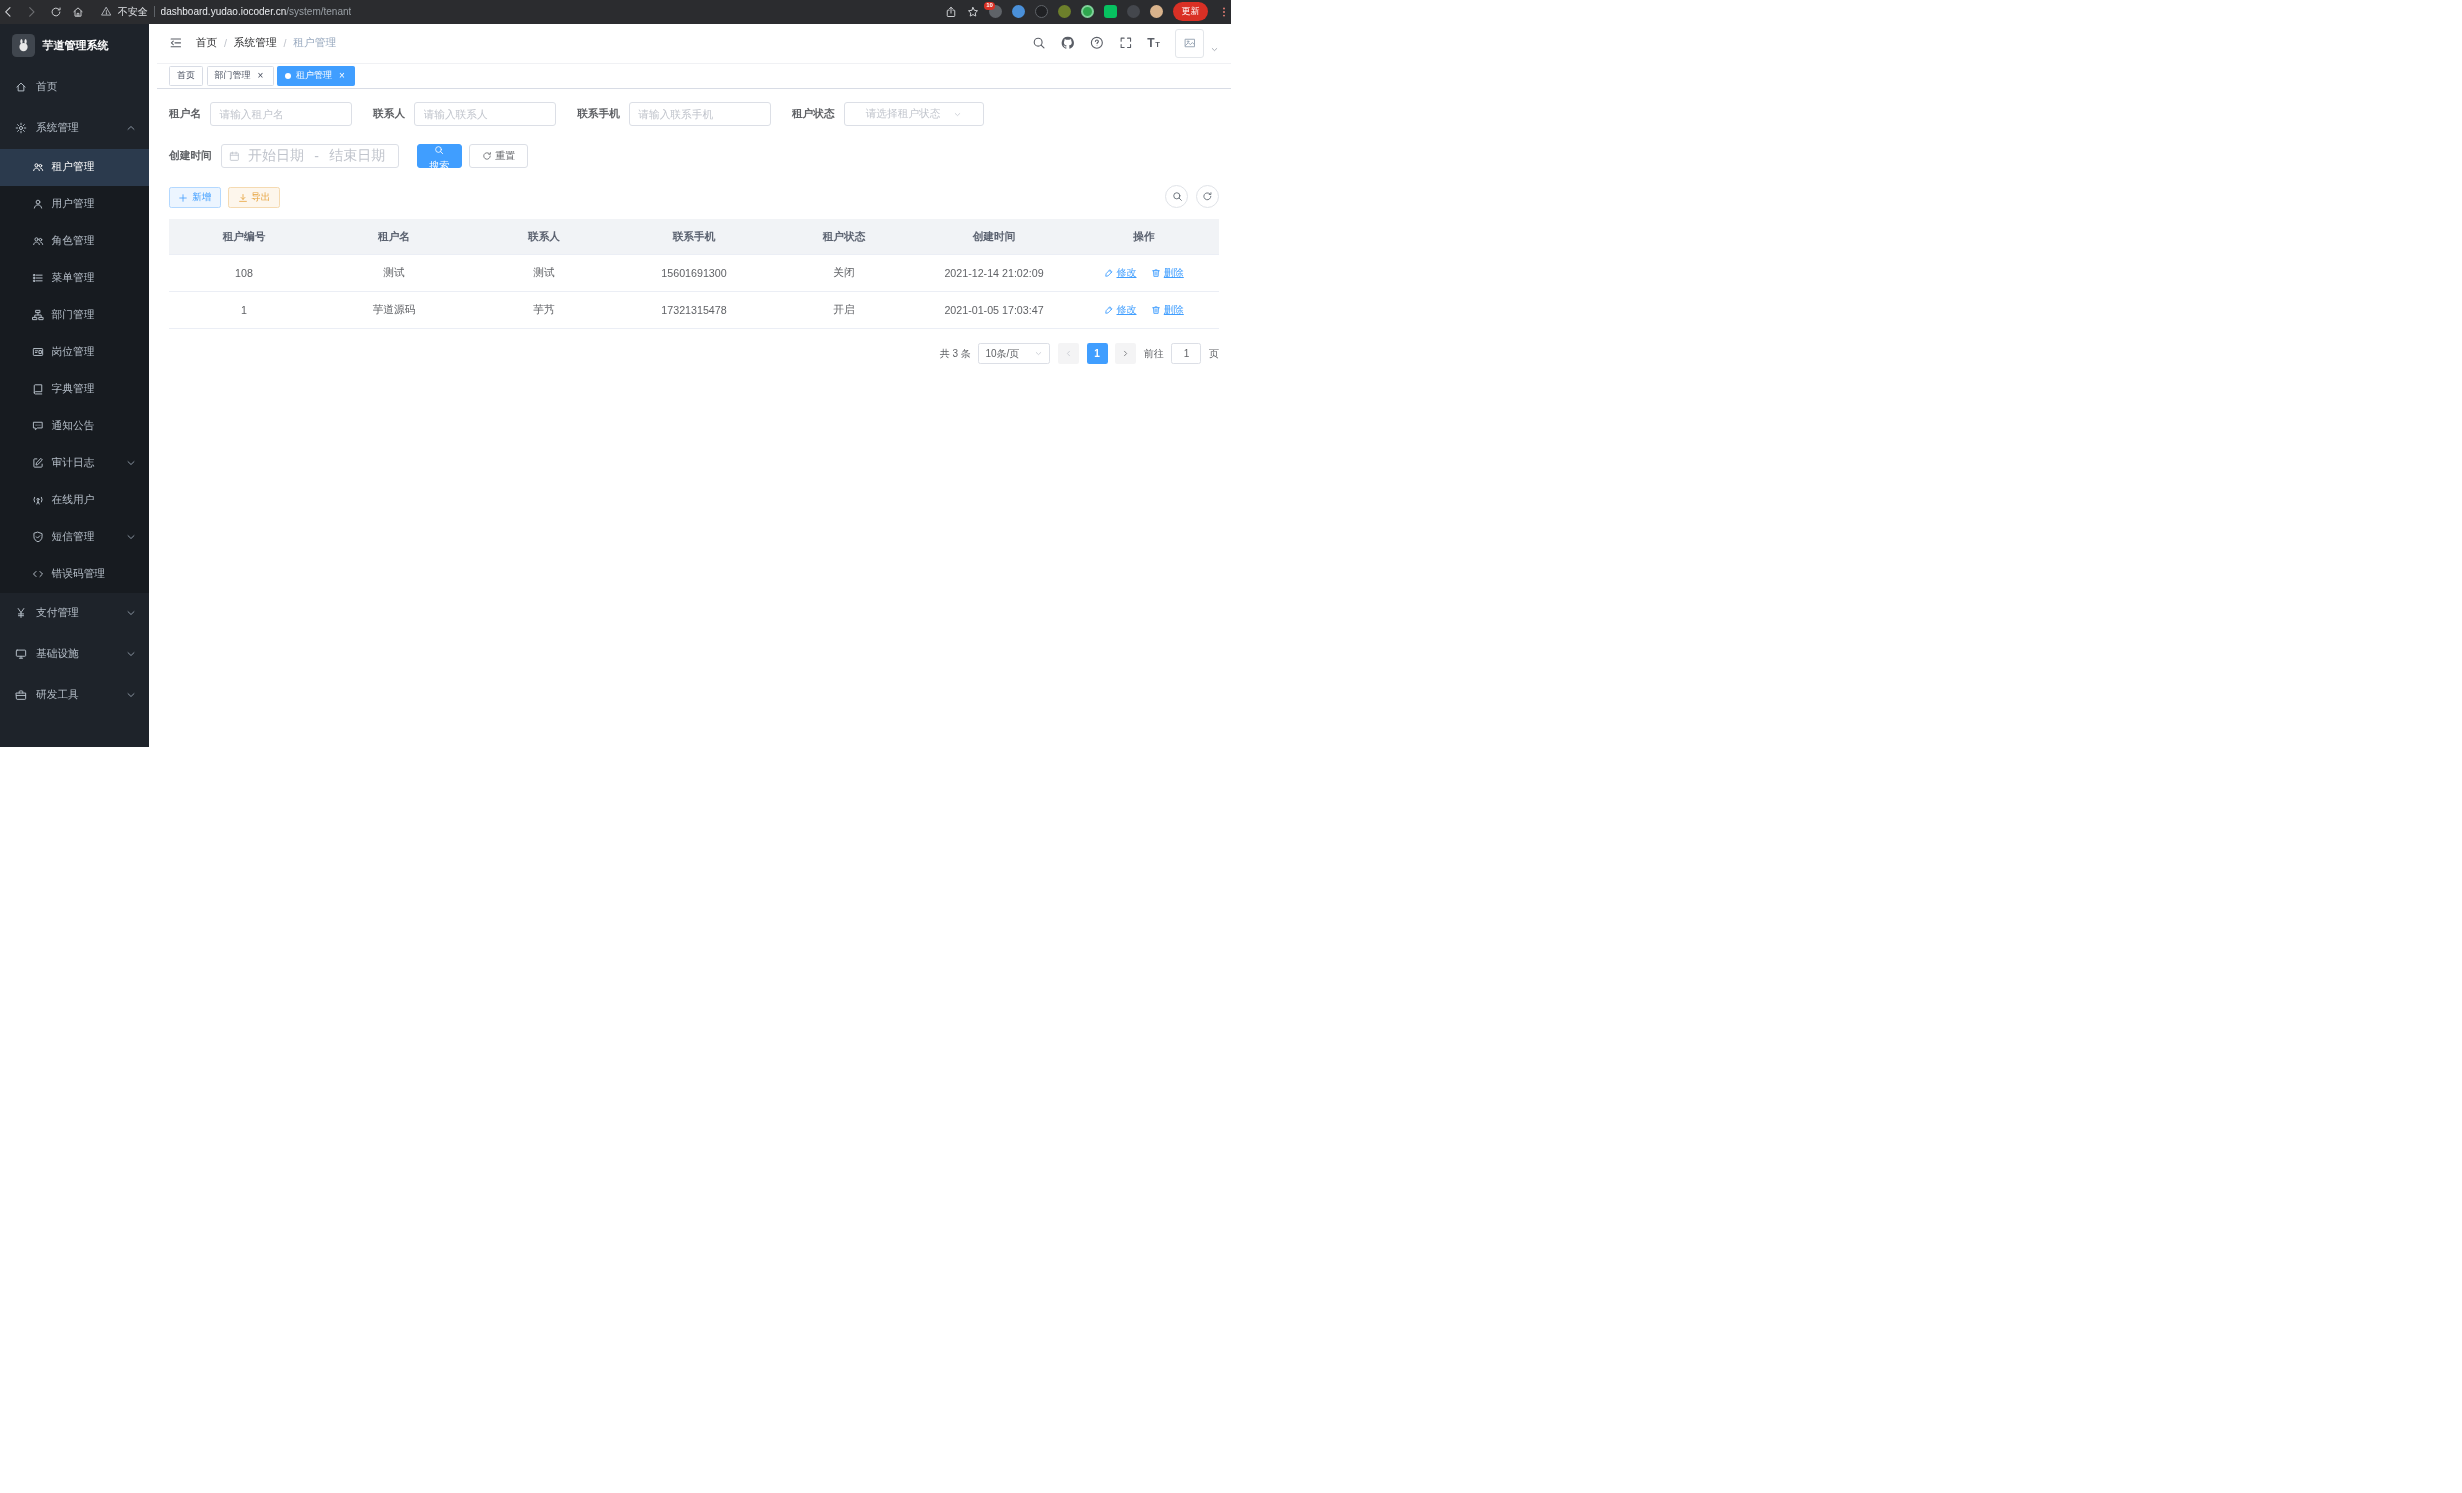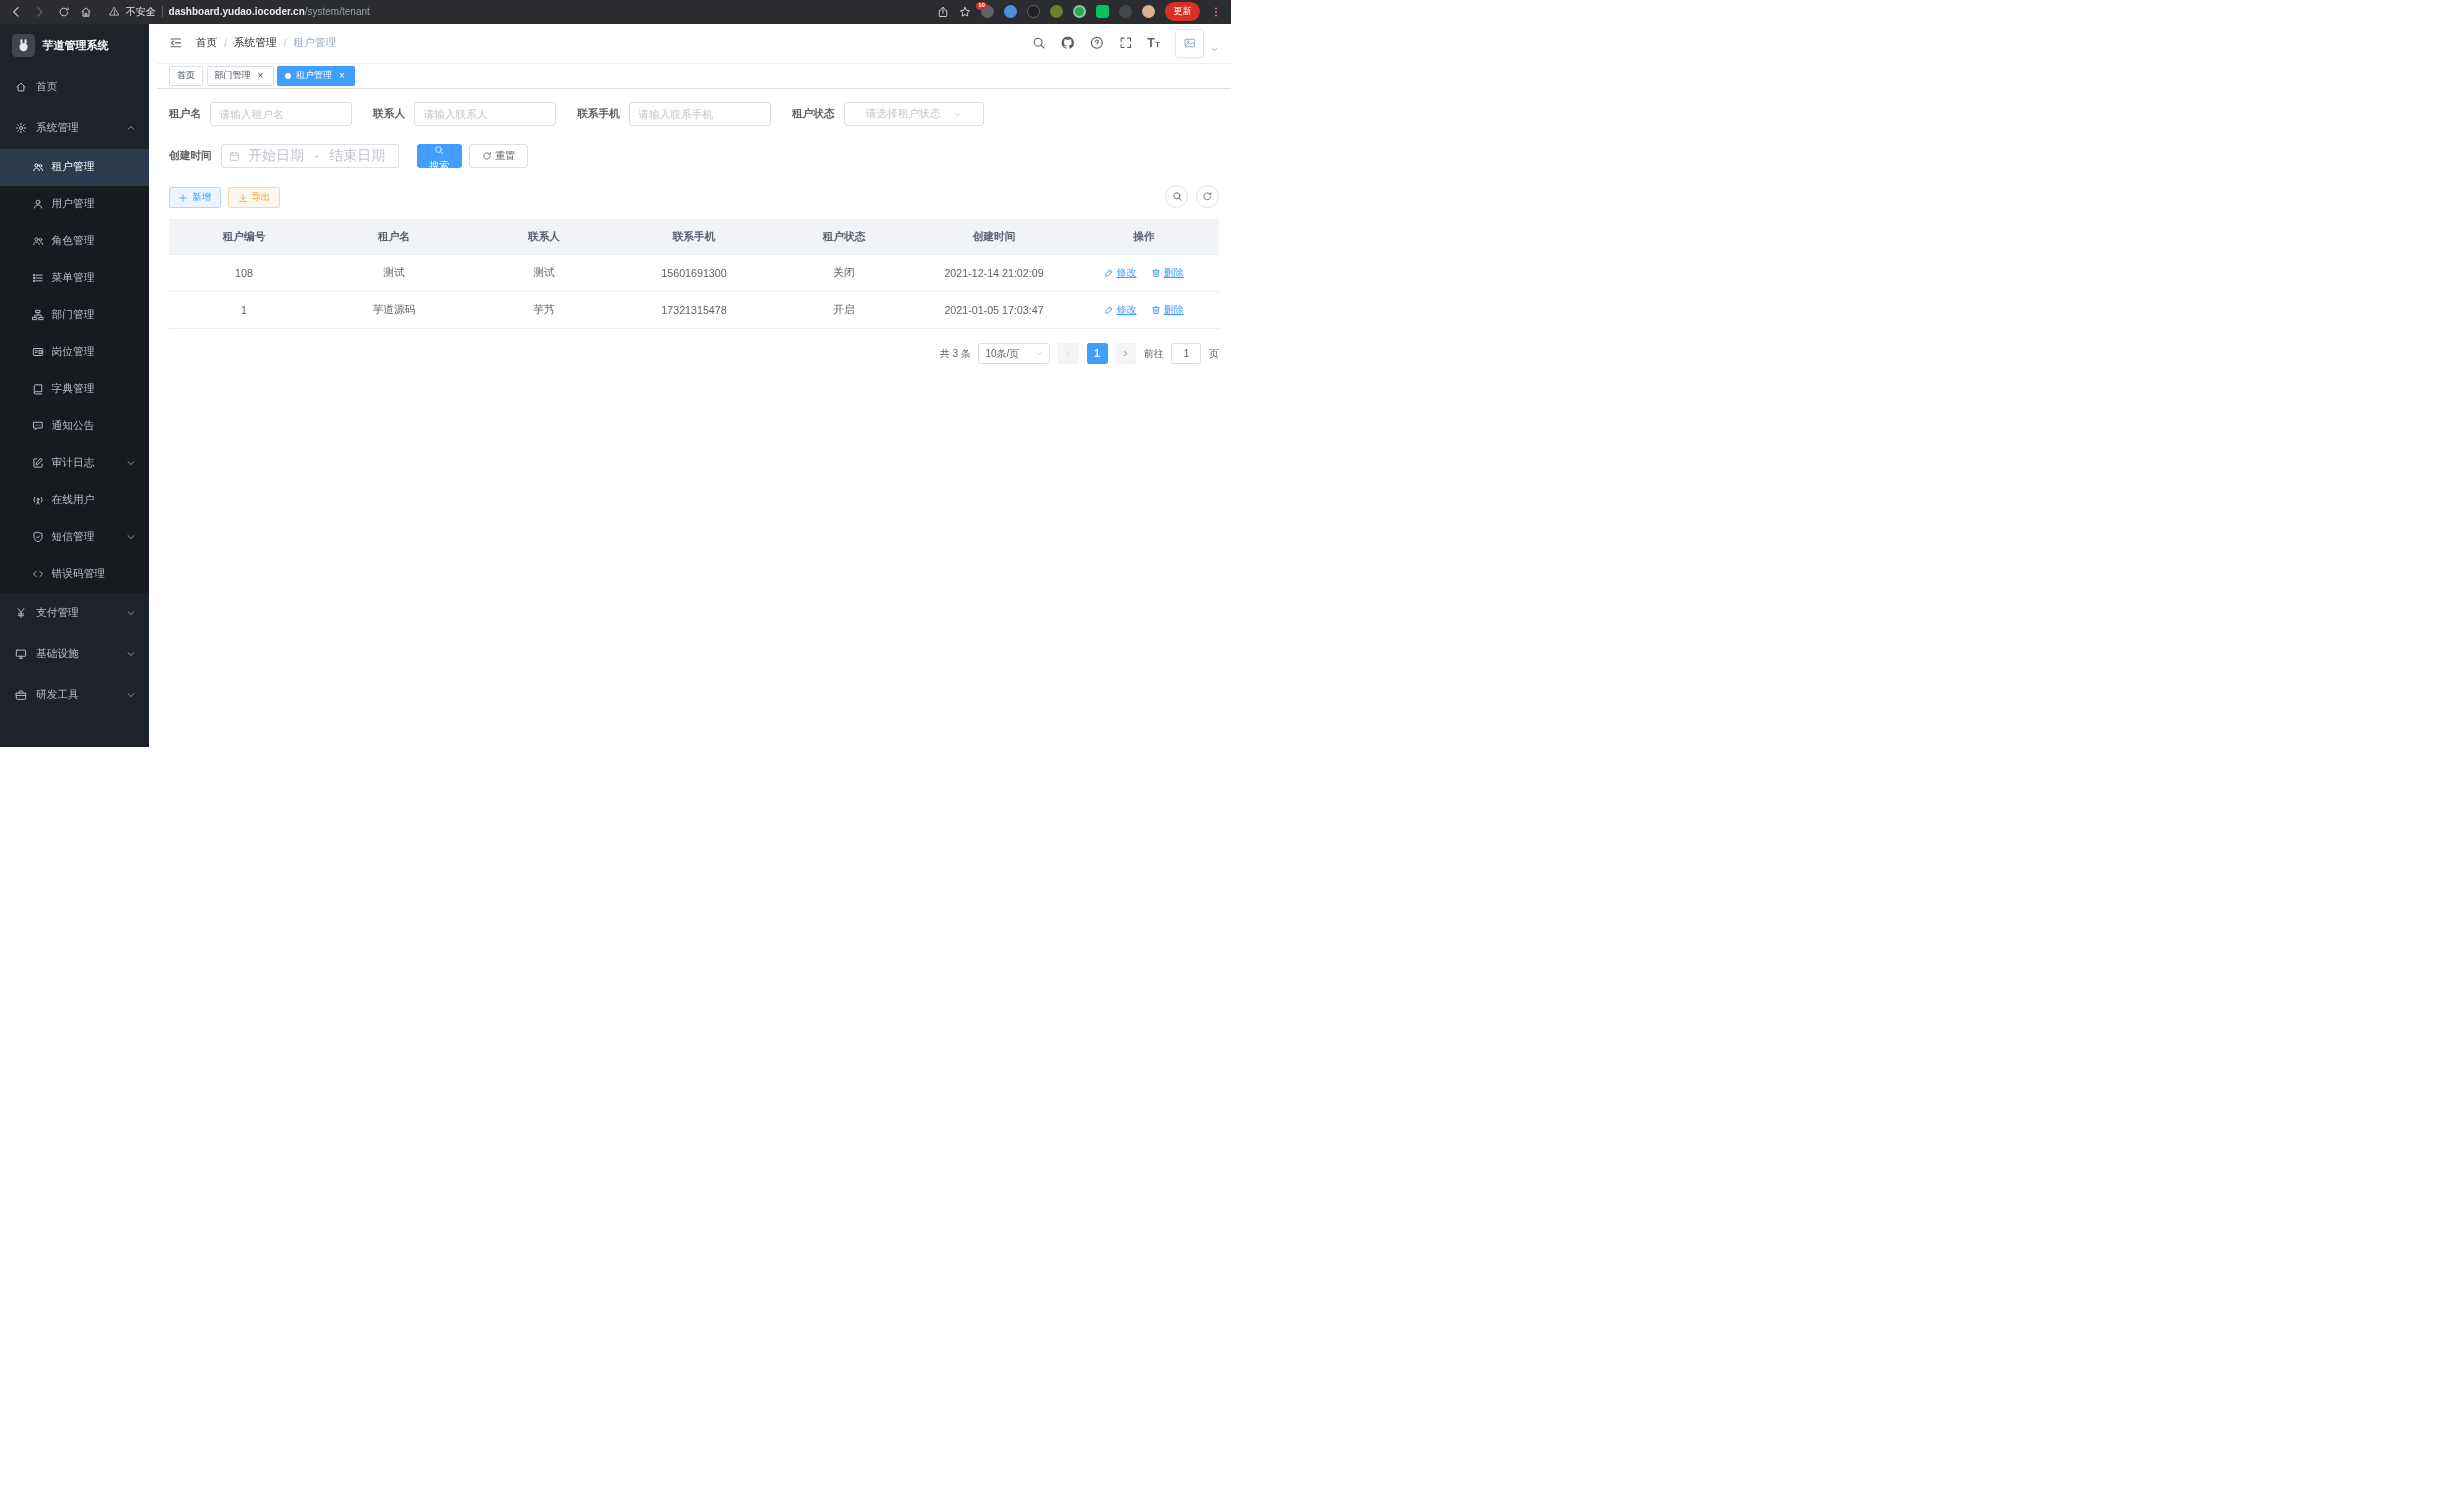--- a/index.html
+++ b/index.html
@@ -9,28 +9,28 @@
     font-family:"Liberation Sans","DejaVu Sans",sans-serif;
     background:#fff; color:#303133; font-size:10.7px;
   }
   .ic { width:12px; height:12px; fill:none; stroke:currentColor; stroke-width:1.3;
         stroke-linecap:round; stroke-linejoin:round; display:block; flex-shrink:0; }
   .s12{width:9px;height:9px}.s13{width:10px;height:10px}.s14{width:10.7px;height:10.7px}
   .s18{width:13.7px;height:13.7px}.s20{width:15px;height:15px}
 
   
   .browser { height:23.6px; background:#2b2c2f; display:flex; align-items:center;
-             padding:0 9px; gap:10.7px; color:#dfe1e5; font-size:10px; }
+             padding:0 1px; gap:10.7px; color:#dfe1e5; font-size:10px; }
   .browser .nav { color:#cfd1d4; cursor:pointer; }
   .dim { opacity:.4; }
   .omni { flex:1; display:flex; align-items:center; gap:6px; margin-left:6px; min-width:0; }
   .warn-i { color:#bdc1c6; }
   .odiv { width:0.8px; height:10.7px; background:#5f6368; display:inline-block; }
   .url { white-space:nowrap; overflow:hidden; }
-  .url b { font-weight:700; color:#e8eaed;text-align:right; }
+  .url b { font-weight:400; color:#e8eaed;text-align:right; }
   .url .path { color:#9aa0a6; }
   .bright { display:flex; align-items:center; gap:10px; }
   .extic { width:13px; height:13px; border-radius:50%; position:relative; flex-shrink:0; cursor:pointer; }
   .ext-sq { border-radius:3px; }
   .badge { position:absolute; top:-3.8px; left:-5.3px; background:#d93025; color:#fff;
            font-size:6px; border-radius:4.6px; padding:0.8px 2.3px; line-height:6.9px; font-weight:700; }
   .update { background:#d93025; color:#fff; font-size:9px; padding:3px 8.4px;
             border-radius:10px; cursor:pointer; white-space:nowrap; }
   .kebab { color:#e07b72; cursor:pointer; }
 

